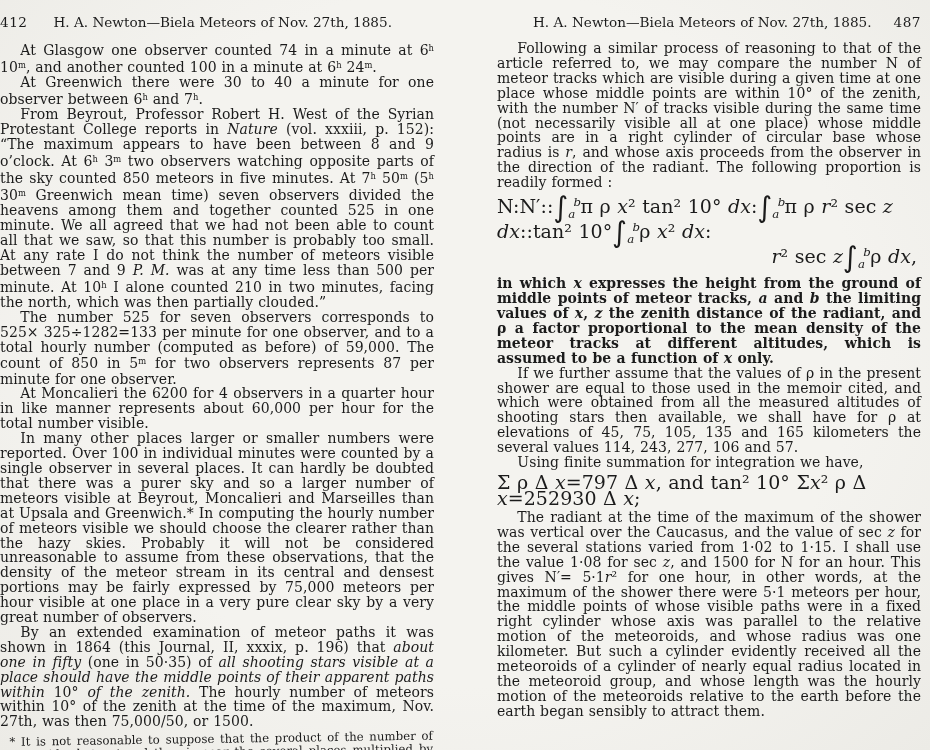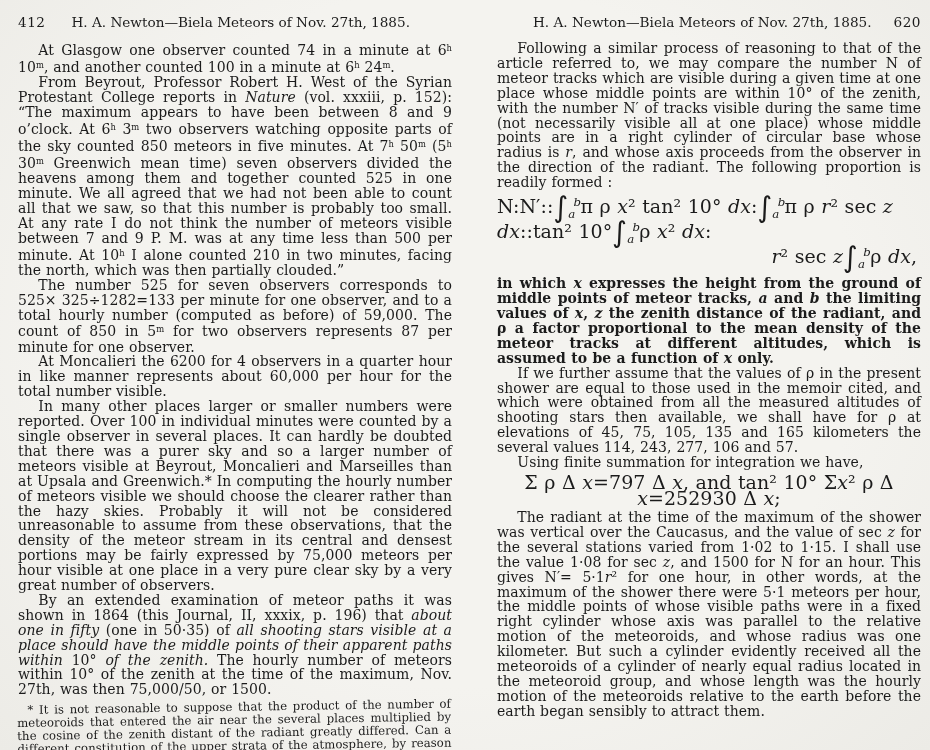--- a/index.html
+++ b/index.html
@@ -9,21 +9,21 @@
     background:#efeeea;
     font-family:"DejaVu Serif","Liberation Serif",serif;
     color:#1b1b1b;
   }
   .scan{
     position:relative;width:930px;height:750px;
     background:
       radial-gradient(ellipse at 50% 45%, #f4f3ef 60%, #ecebe6 100%);
   }
   .page{position:absolute;top:0;height:100%;}
-  .page-left{left:18px;width:434px;}
+  .page-left{left:0;width:434px;}
   .page-right{left:497px;width:424px;}
 
   .running-head{
     display:flex;align-items:baseline;
     padding-top:14px;margin-bottom:11px;
     font-size:13.6px;
   }
   .running-head .pnum{font-style:normal;letter-spacing:0.5px;}
   .running-head .rtitle{white-space:nowrap;}
   .page-left  .rtitle{margin-left:26px;}
@@ -40,31 +40,31 @@
     word-spacing:0.4px;
     letter-spacing:0.05px;
   }
   .para.cont{text-indent:0;font-weight:bold;}
   .para.formula{
     text-indent:0;text-align:left;
     margin:6px 0 0 0;
     font-size:19px;line-height:16px;
   }
   .para.formula.fright{text-align:right;margin:0 4px 6px 0;}
-  .para.formula.fcenter{text-align:center;margin:4px 0 4px 0;}
+  .para.formula.fcenter{text-align:left;margin:4px 0 4px 0;}
   .para.footnote{
     font-size:11.7px;line-height:13.1px;
     text-indent:0.9em;
     margin-top:7px;
     transform:rotate(-0.85deg);
     transform-origin:left bottom;
   }
   .sup{font-size:0.6em;vertical-align:0.5em;letter-spacing:0;}
   .i{font-style:italic;}
-  .sc{font-variant:small-caps;}
+  .sc{font-variant:small-caps;font-style:italic;}
   .int{
     font-family:"DejaVu Sans",sans-serif;
     font-size:1.5em;line-height:0;vertical-align:-0.15em;
   }
   .lims{
     display:inline-block;vertical-align:-0.45em;
     font-size:0.62em;line-height:1.05;
     text-align:left;width:0.95em;margin-right:1px;
     font-style:italic;
   }
@@ -76,33 +76,34 @@
 
 <div class="scan">
 
   <div class="page page-left">
     <div class="running-head">
       <span class="pnum">412</span>
       <span class="rtitle">H. A. Newton—Biela Meteors of Nov. 27th, 1885.</span>
     </div>
     <div class="page-body">
         <p class="para ">At Glasgow one observer counted 74 in a minute at 6<span class="sup">h</span> 10<span class="sup">m</span>, and another counted 100 in a minute at 6<span class="sup">h</span> 24<span class="sup">m</span>.</p>
+        <p class="para ">At Greenwich there were 30 to 40 a minute for one observer between 6<span class="sup">h</span> and 7<span class="sup">h</span>.</p>
         <p class="para ">From Beyrout, Professor Robert H. West of the Syrian Protestant College reports in <span class="i">Nature</span> (vol. xxxiii, p. 152): “The maximum appears to have been between 8 and 9 o’clock.  At 6<span class="sup">h</span> 3<span class="sup">m</span> two observers watching opposite parts of the sky counted 850 meteors in five minutes.  At 7<span class="sup">h</span> 50<span class="sup">m</span> (5<span class="sup">h</span> 30<span class="sup">m</span> Greenwich mean time) seven observers divided the heavens among them and together counted 525 in one minute.  We all agreed that we had not been able to count all that we saw, so that this number is probably too small.  At any rate I do not think the number of meteors visible between 7 and 9 <span class="sc">P. M.</span> was at any time less than 500 per minute.  At 10<span class="sup">h</span> I alone counted 210 in two minutes, facing the north, which was then partially clouded.”</p>
         <p class="para ">The number 525 for seven observers corresponds to 525× 325÷1282=133 per minute for one observer, and to a total hourly number (computed as before) of 59,000.  The count of 850 in 5<span class="sup">m</span> for two observers represents 87 per minute for one observer.</p>
         <p class="para ">At Moncalieri the 6200 for 4 observers in a quarter hour in like manner represents about 60,000 per hour for the total number visible.</p>
         <p class="para ">In many other places larger or smaller numbers were reported. Over 100 in individual minutes were counted by a single observer in several places.  It can hardly be doubted that there was a purer sky and so a larger number of meteors visible at Beyrout, Moncalieri and Marseilles than at Upsala and Greenwich.*  In computing the hourly number of meteors visible we should choose the clearer rather than the hazy skies.  Probably it will not be considered unreasonable to assume from these observations, that the density of the meteor stream in its central and densest portions may be fairly expressed by 75,000 meteors per hour visible at one place in a very pure clear sky by a very great number of observers.</p>
         <p class="para ">By an extended examination of meteor paths it was shown in 1864 (this Journal, II, xxxix, p. 196) that <span class="i">about one in fifty</span> (one in 50·35) of <span class="i">all shooting stars visible at a place should have the middle points of their apparent paths within</span> 10° <span class="i">of the zenith.</span> The hourly number of meteors within 10° of the zenith at the time of the maximum, Nov. 27th, was then 75,000/50, or 1500.</p>
         <p class="para footnote">* It is not reasonable to suppose that the product of the number of meteoroids that entered the air near the several places multiplied by the cosine of the zenith distant of the radiant greatly differed.  Can a different constitution of the upper strata of the atmosphere, by reason of which paths become more brilliant in one place than in another be admitted as possible?</p>
       </div>
   </div>
 
   <div class="page page-right">
     <div class="running-head">
       <span class="rtitle">H. A. Newton—Biela Meteors of Nov. 27th, 1885.</span>
-      <span class="pnum">620</span>
+      <span class="pnum">487</span>
     </div>
     <div class="page-body">
         <p class="para ">Following a similar process of reasoning to that of the article referred to, we may compare the number N of meteor tracks which are visible during a given time at one place whose middle points are within 10° of the zenith, with the number N′ of tracks visible during the same time (not necessarily visible all at one place) whose middle points are in a right cylinder of circular base whose radius is <span class="i">r</span>, and whose axis proceeds from the observer in the direction of the radiant.  The following proportion is readily formed :</p>
         <p class="para formula">N:N′::<span class="int">∫</span><span class="lims"><span class="lt">b</span><span class="lb">a</span></span>π ρ <span class="i">x</span>² tan² 10° <span class="i">dx</span>:<span class="int">∫</span><span class="lims"><span class="lt">b</span><span class="lb">a</span></span>π ρ <span class="i">r</span>² sec <span class="i">z</span> <span class="i">dx</span>::tan² 10°<span class="int">∫</span><span class="lims"><span class="lt">b</span><span class="lb">a</span></span>ρ <span class="i">x</span>² <span class="i">dx</span>:</p>
         <p class="para formula fright"><span class="i">r</span>² sec <span class="i">z</span><span class="int">∫</span><span class="lims"><span class="lt">b</span><span class="lb">a</span></span>ρ <span class="i">dx</span>,</p>
         <p class="para cont">in which <span class="i">x</span> expresses the height from the ground of middle points of meteor tracks, <span class="i">a</span> and <span class="i">b</span> the limiting values of <span class="i">x</span>, <span class="i">z</span> the zenith distance of the radiant, and ρ a factor proportional to the mean density of the meteor tracks at different altitudes, which is assumed to be a function of <span class="i">x</span> only.</p>
         <p class="para ">If we further assume that the values of ρ in the present shower are equal to those used in the memoir cited, and which were obtained from all the measured altitudes of shooting stars then available, we shall have for ρ at elevations of 45, 75, 105, 135 and 165 kilometers the several values 114, 243, 277, 106 and 57.</p>
         <p class="para ">Using finite summation for integration we have,</p>
         <p class="para formula fcenter">Σ ρ Δ <span class="i">x</span>=797 Δ <span class="i">x</span>, and tan² 10° Σ<span class="i">x</span>² ρ Δ <span class="i">x</span>=252930 Δ <span class="i">x</span>;</p>
         <p class="para ">The radiant at the time of the maximum of the shower was vertical over the Caucasus, and the value of sec <span class="i">z</span> for the several stations varied from 1·02 to 1·15.  I shall use the value 1·08 for sec <span class="i">z</span>, and 1500 for N for an hour.  This gives N′= 5·1<span class="i">r</span>² for one hour, in other words, at the maximum of the shower there were 5·1 meteors per hour, the middle points of whose visible paths were in a fixed right cylinder whose axis was parallel to the relative motion of the meteoroids, and whose radius was one kilometer.  But such a cylinder evidently received all the meteoroids of a cylinder of nearly equal radius located in the meteoroid group, and whose length was the hourly motion of the meteoroids relative to the earth before the earth began sensibly to attract them.</p>

